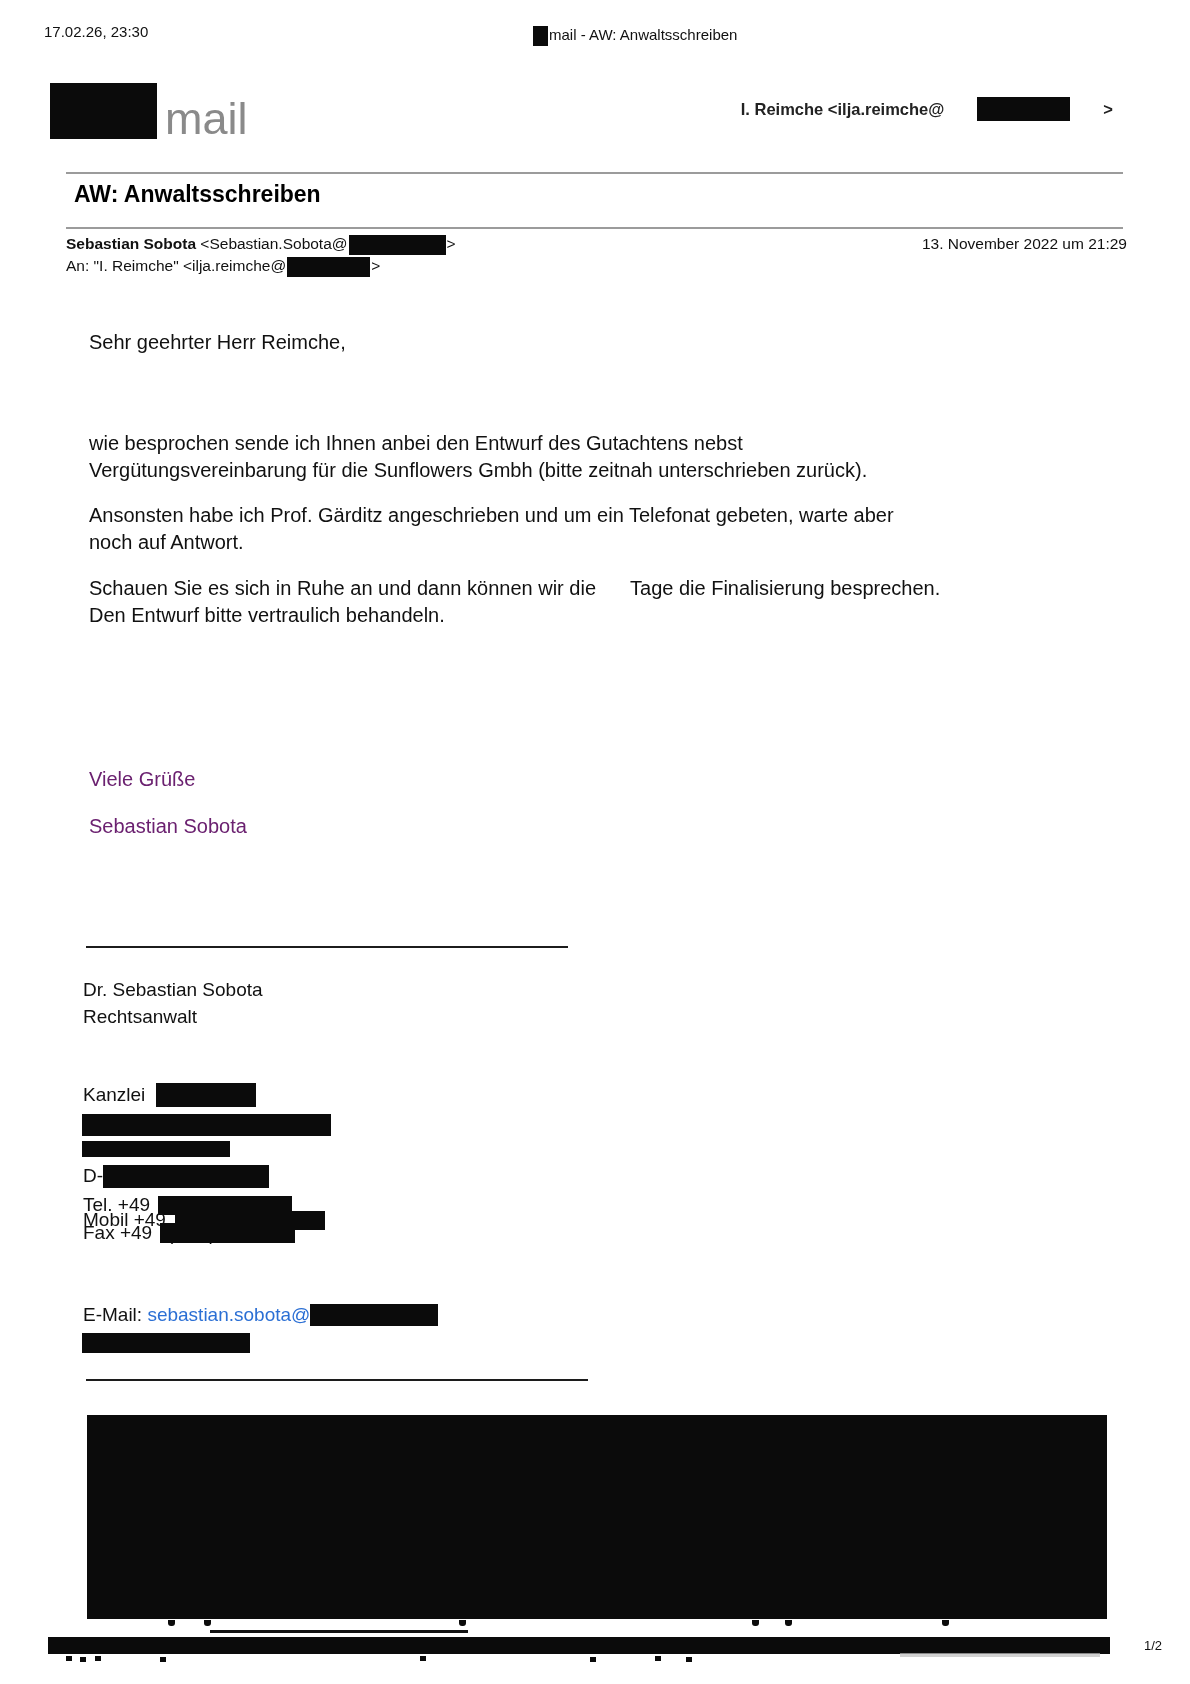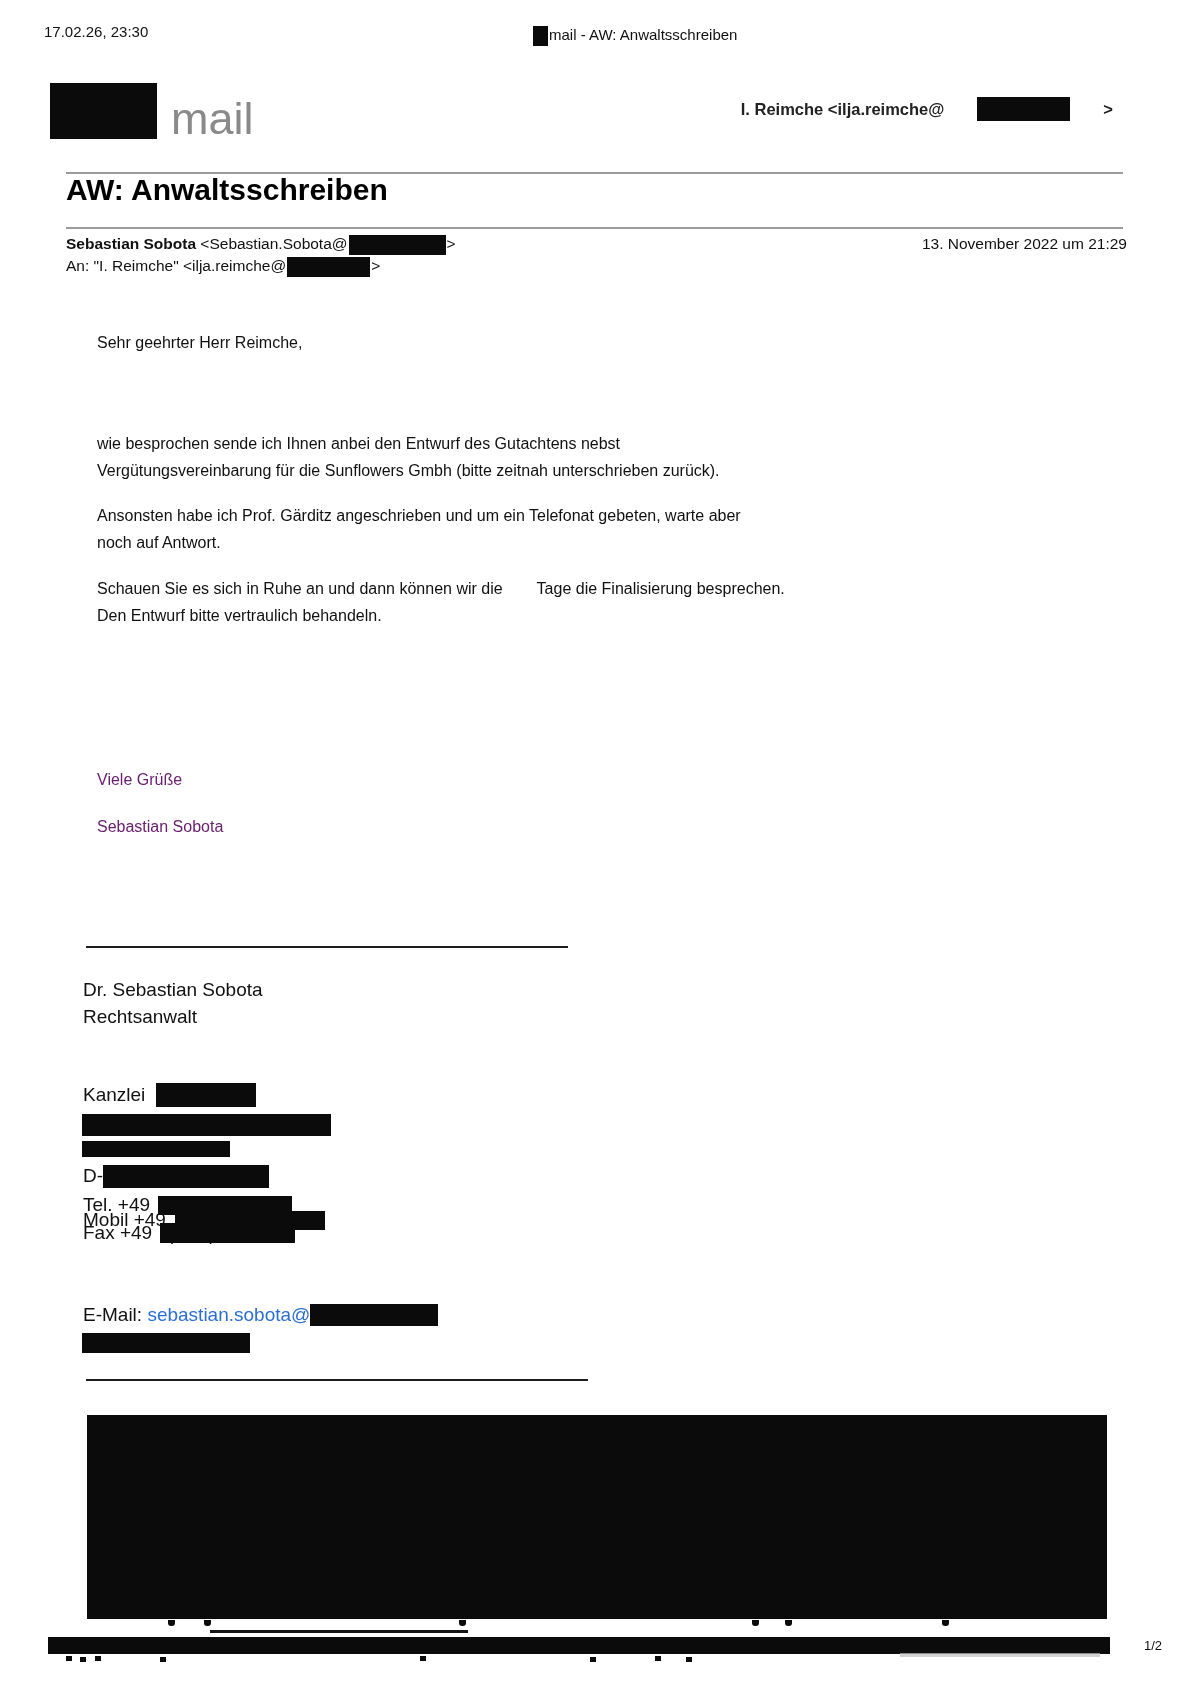--- a/index.html
+++ b/index.html
@@ -12,40 +12,40 @@
   .b{font-weight:bold;}
 
   
   .hdr-time{left:44px;top:23px;font-size:15px;color:#111;}
   .hdr-title{left:533px;top:26px;font-size:15px;color:#111;display:flex;align-items:flex-start;}
   .hdr-title .sq{width:15px;height:20px;margin-right:1px;}
 
   
   .logo{left:50px;top:83px;display:flex;align-items:flex-end;}
   .logo-box{width:107px;height:56px;}
-  .logo-text{font-size:45px;line-height:40px;color:#8a8a8a;letter-spacing:0px;margin-left:14px;}
+  .logo-text{font-size:45px;line-height:40px;color:#8a8a8a;letter-spacing:0px;margin-left:8px;}
   .account{top:97px;right:77px;font-size:16.5px;font-weight:bold;color:#222;display:flex;align-items:center;gap:32px;}
   .acct-box{width:93px;height:24px;margin:0 1px;}
 
   
   .rule{left:66px;width:1057px;height:2px;background:#9b9b9b;}
   .r1{top:172px;}
   .r2{top:227px;}
-  .subject{left:66px;top:173px;margin:0;font-size:30px;font-weight:bold;color:#000;}
+  .subject{left:66px;top:173px;margin:8px;font-size:23px;font-weight:bold;color:#000;}
 
   
   .meta{left:66px;top:233px;width:1061px;font-size:15.5px;color:#111;}
   .meta-row{position:relative;height:21px;line-height:21px;white-space:nowrap;}
   .meta-row .redact{width:97px;height:20px;vertical-align:middle;margin:0 1px;}
   .meta-date{position:absolute;right:0;top:0;}
   .meta-row2{height:21px;line-height:21px;margin-top:1px;white-space:nowrap;}
   .meta-row2 .redact{width:83px;height:20px;vertical-align:middle;margin:0 1px;}
 
   
-  .bodytext{left:97px;font-size:16px;line-height:27px;color:#111;}
+  .bodytext{left:89px;font-size:20px;line-height:27px;color:#111;}
   .greeting{top:329px;}
   .p1{top:430px;}
   .p2{top:502px;}
   .p3{top:575px;}
   .gap{display:inline-block;width:34px;}
   .closing{top:766px;color:#6b2170;}
   .signer{top:813px;color:#6b2170;}
 
   .divider{background:#1c1c1c;height:2px;}
   .div1{left:86px;top:946px;width:482px;}

